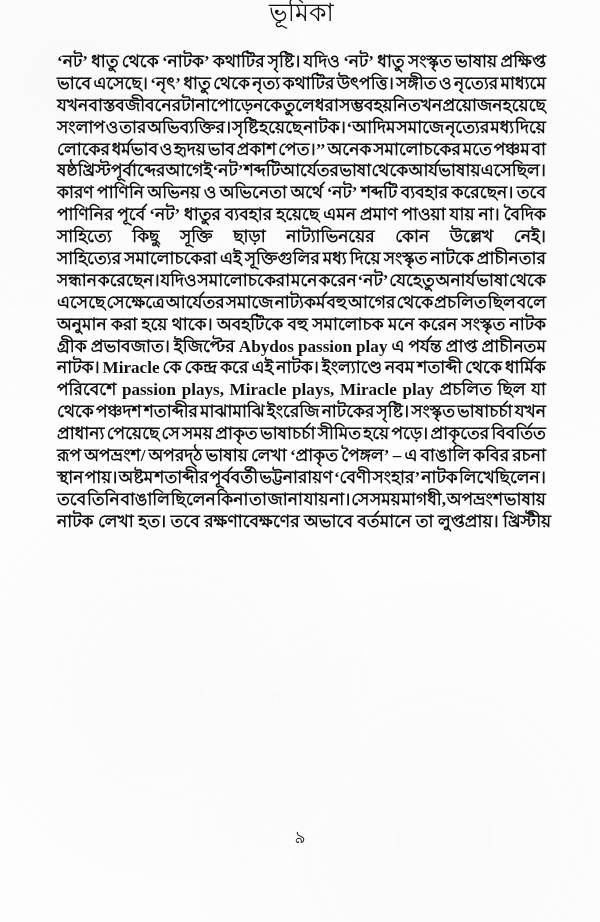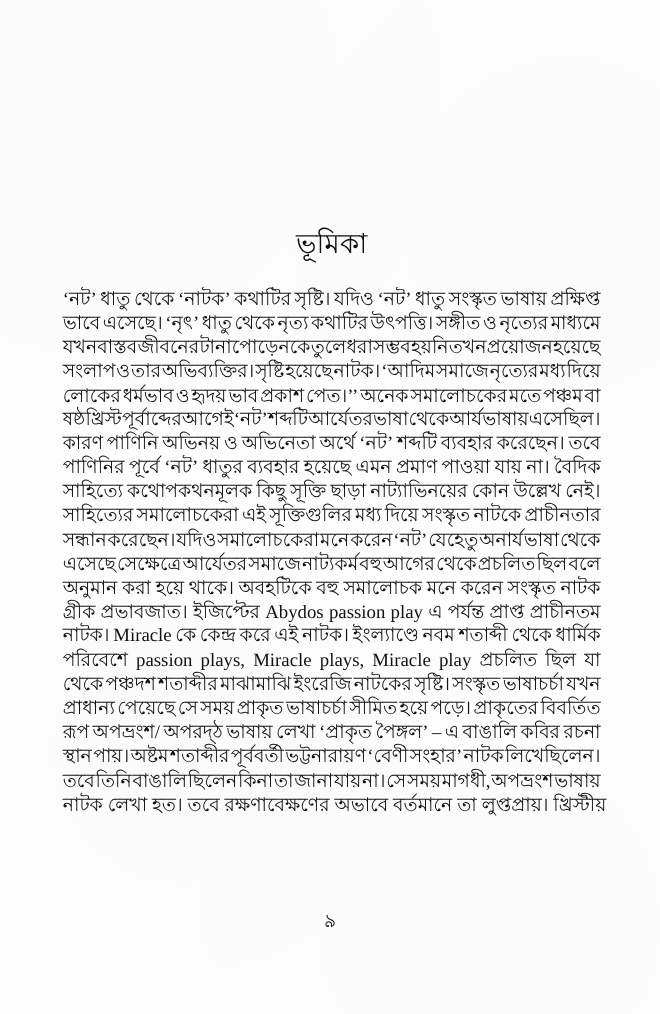--- a/index.html
+++ b/index.html
@@ -45,27 +45,27 @@
     top: 0;
     width: 489px;
   }
 
   .chapter-title {
     text-align: center;
     font-size: 25px;
     line-height: 1;
     font-weight: 400;
     margin: 0;
-    padding-top: 210px;
     letter-spacing: 0.2px;
     color: #0d0d0d;
   }
 
   .body-block {
     margin-top: 26px;
+    font-weight: bold;
   }
 
   .text-line {
     font-size: 17.1px;
     line-height: 21.9px;
     height: 21.9px;
     white-space: nowrap;
     color: #111111;
     text-align: justify;
     letter-spacing: 0px;
@@ -225,21 +225,20 @@
             <span>প্রমাণ</span>
             <span>পাওয়া</span>
             <span>যায়</span>
             <span>না।</span>
             <span>বৈদিক</span>
           </span>
         </div>
         <div class="text-line">
           <span class="line-inner">
             <span>সাহিত্যে</span>
-            <span>কথোপকথনমূলক</span>
             <span>কিছু</span>
             <span>সূক্তি</span>
             <span>ছাড়া</span>
             <span>নাট্যাভিনয়ের</span>
             <span>কোন</span>
             <span>উল্লেখ</span>
             <span>নেই।</span>
           </span>
         </div>
         <div class="text-line">

